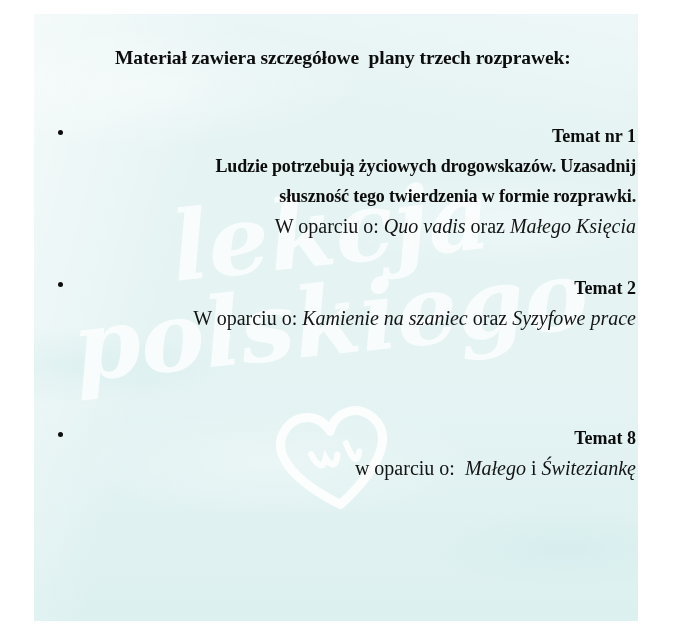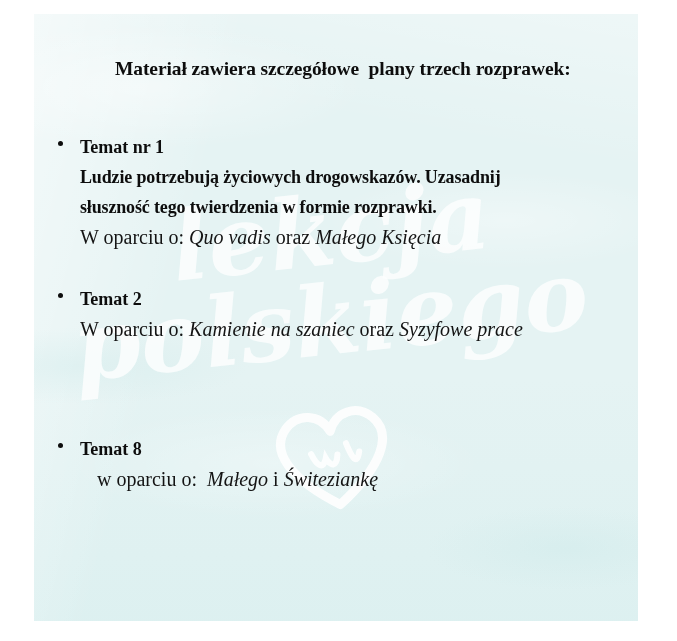--- a/index.html
+++ b/index.html
@@ -68,21 +68,21 @@
     opacity: 0.85;
     font-family: "DejaVu Serif", serif;
     font-style: italic;
     font-weight: 700;
   }
 
   
   #content {
     position: absolute;
     left: 0;
-    top: 12px;
+    top: 1px;
     width: 532px;
     height: 607px;
   }
 
   #title {
     position: absolute;
     left: 81px;
     top: 32px;
     width: 500px;
     font-size: 19.5px;
@@ -107,20 +107,21 @@
     top: 9px;
     width: 5px;
     height: 5px;
     border-radius: 50%;
     background: #0d0d0d;
   }
 
   .topic-body {
     margin-left: 46px;
     width: 556px;
+    text-align: right;
   }
 
   .topic-heading {
     font-size: 18px;
     font-weight: 700;
     color: #0d0d0d;
     line-height: 30px;
     white-space: pre;
   }
 

